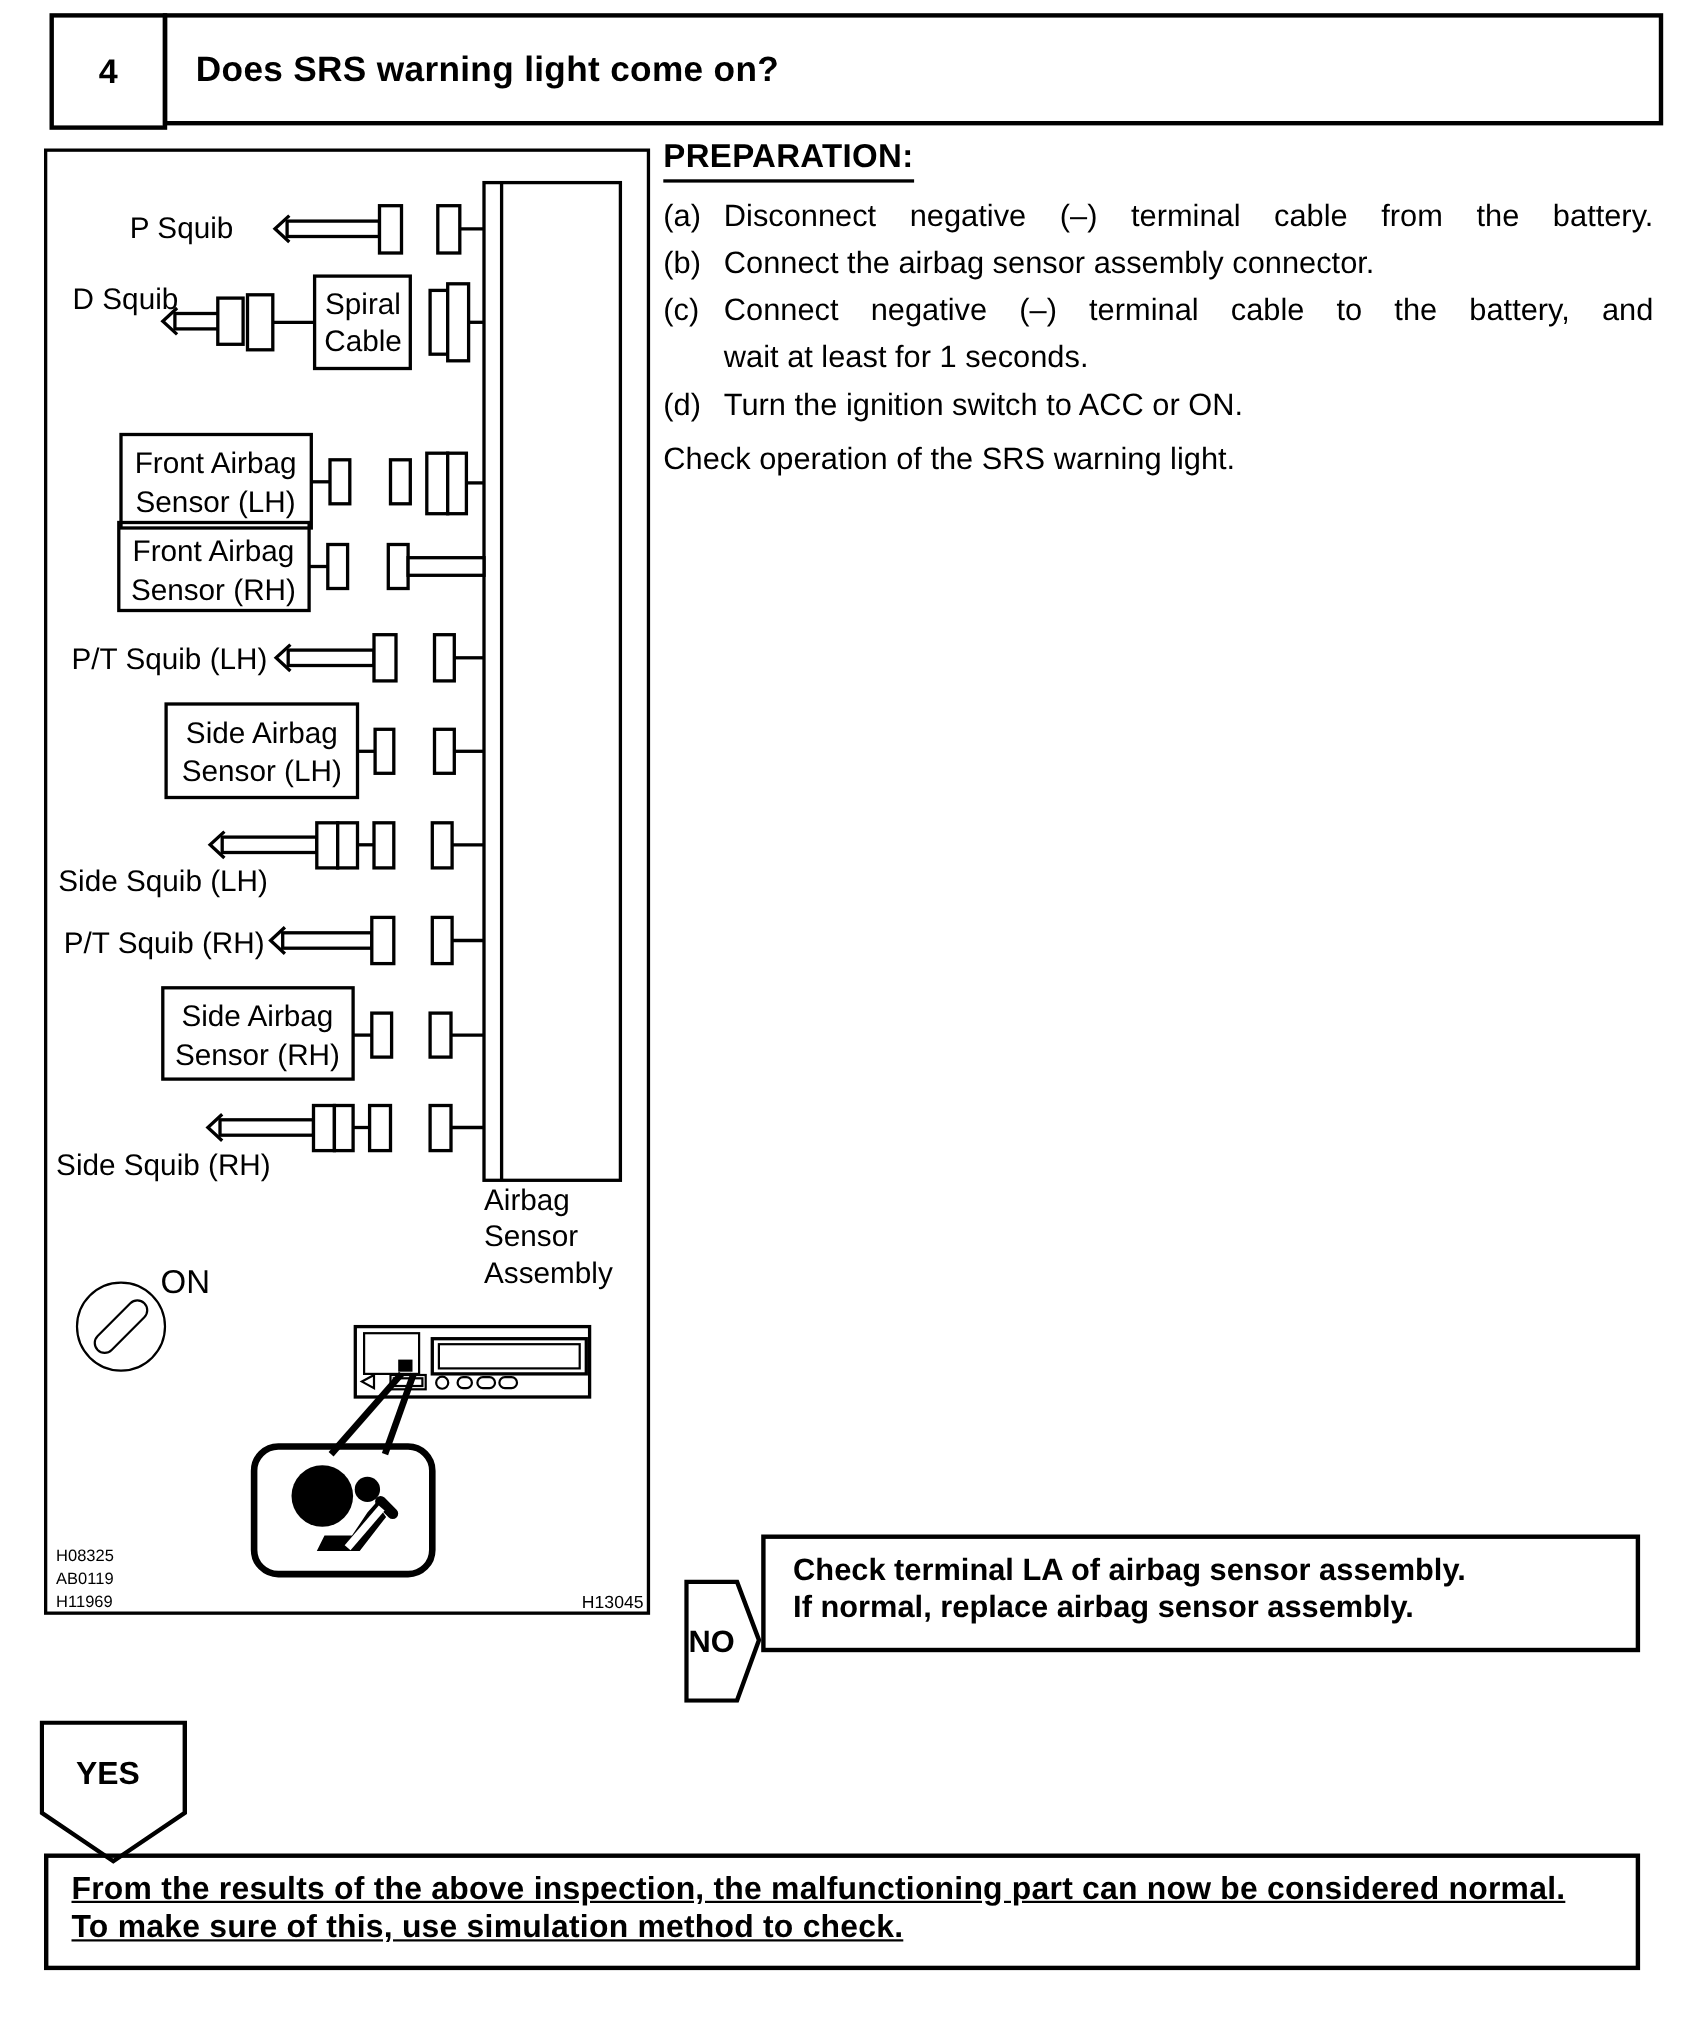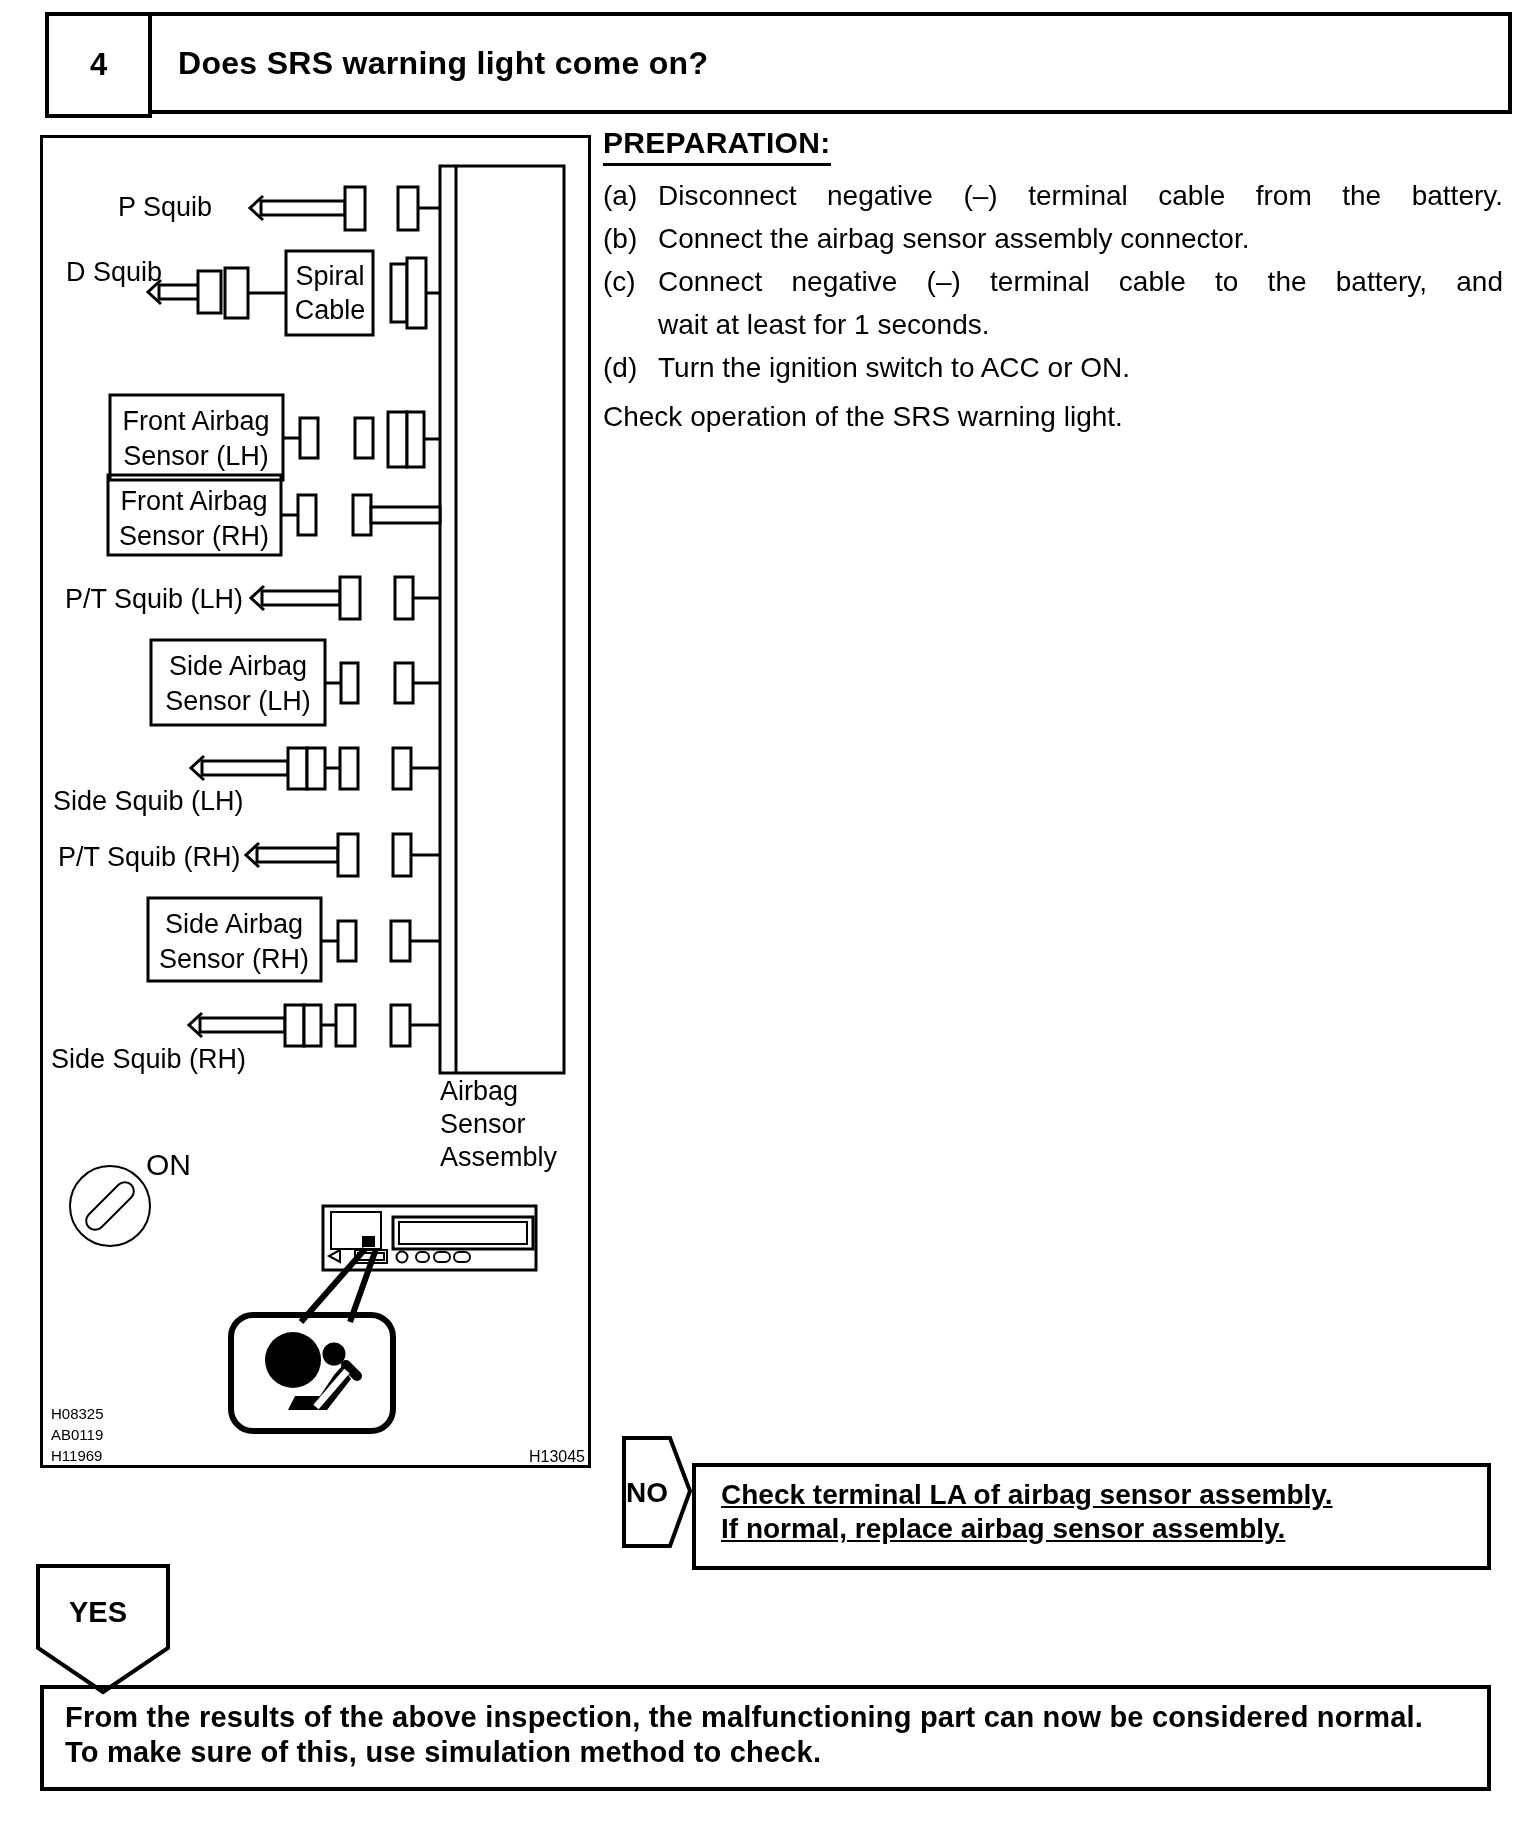--- a/index.html
+++ b/index.html
@@ -41,29 +41,29 @@
   .steps{margin-top:8px;}
   .prep-step{display:flex;font-size:28px;line-height:43px;}
   .step-label{width:55px;flex:none;}
   .step-body{width:845px;}
   .jfull{text-align:justify;text-align-last:justify;}
   .check-title-wrap{margin-top:6px;}
   .check-text{font-size:28px;line-height:43px;margin-top:6px;}
 
   
   .no-tag{position:absolute;left:622px;top:1400px;margin-top:36px;}
-  .no-box{position:absolute;left:692px;top:1463px;width:799px;height:107px;border:4px solid #000;
+  .no-box{position:absolute;left:692px;top:1395px;width:799px;height:107px;border:4px solid #000;
           box-sizing:border-box;font-size:28px;font-weight:700;line-height:34px;
-          padding:11px 0 0 25px;text-decoration:underline;}
+          padding:11px 0 0 25px;}
   .yes-tag{position:absolute;left:36px;top:1564px;}
 
   
   .conclusion{position:absolute;left:40px;top:1685px;width:1451px;height:106px;border:4px solid #000;
           box-sizing:border-box;font-size:29px;font-weight:700;line-height:35px;
-          padding:11px 0 0 21px;letter-spacing:0.2px;}
+          padding:11px 0 0 21px;letter-spacing:0.2px;text-decoration:underline;}
 </style>
 </head>
 <body>
 
 <div class="page">
 
   <div class="hdr-num">
     <span>4</span>
   </div>
   <div class="hdr-title">

